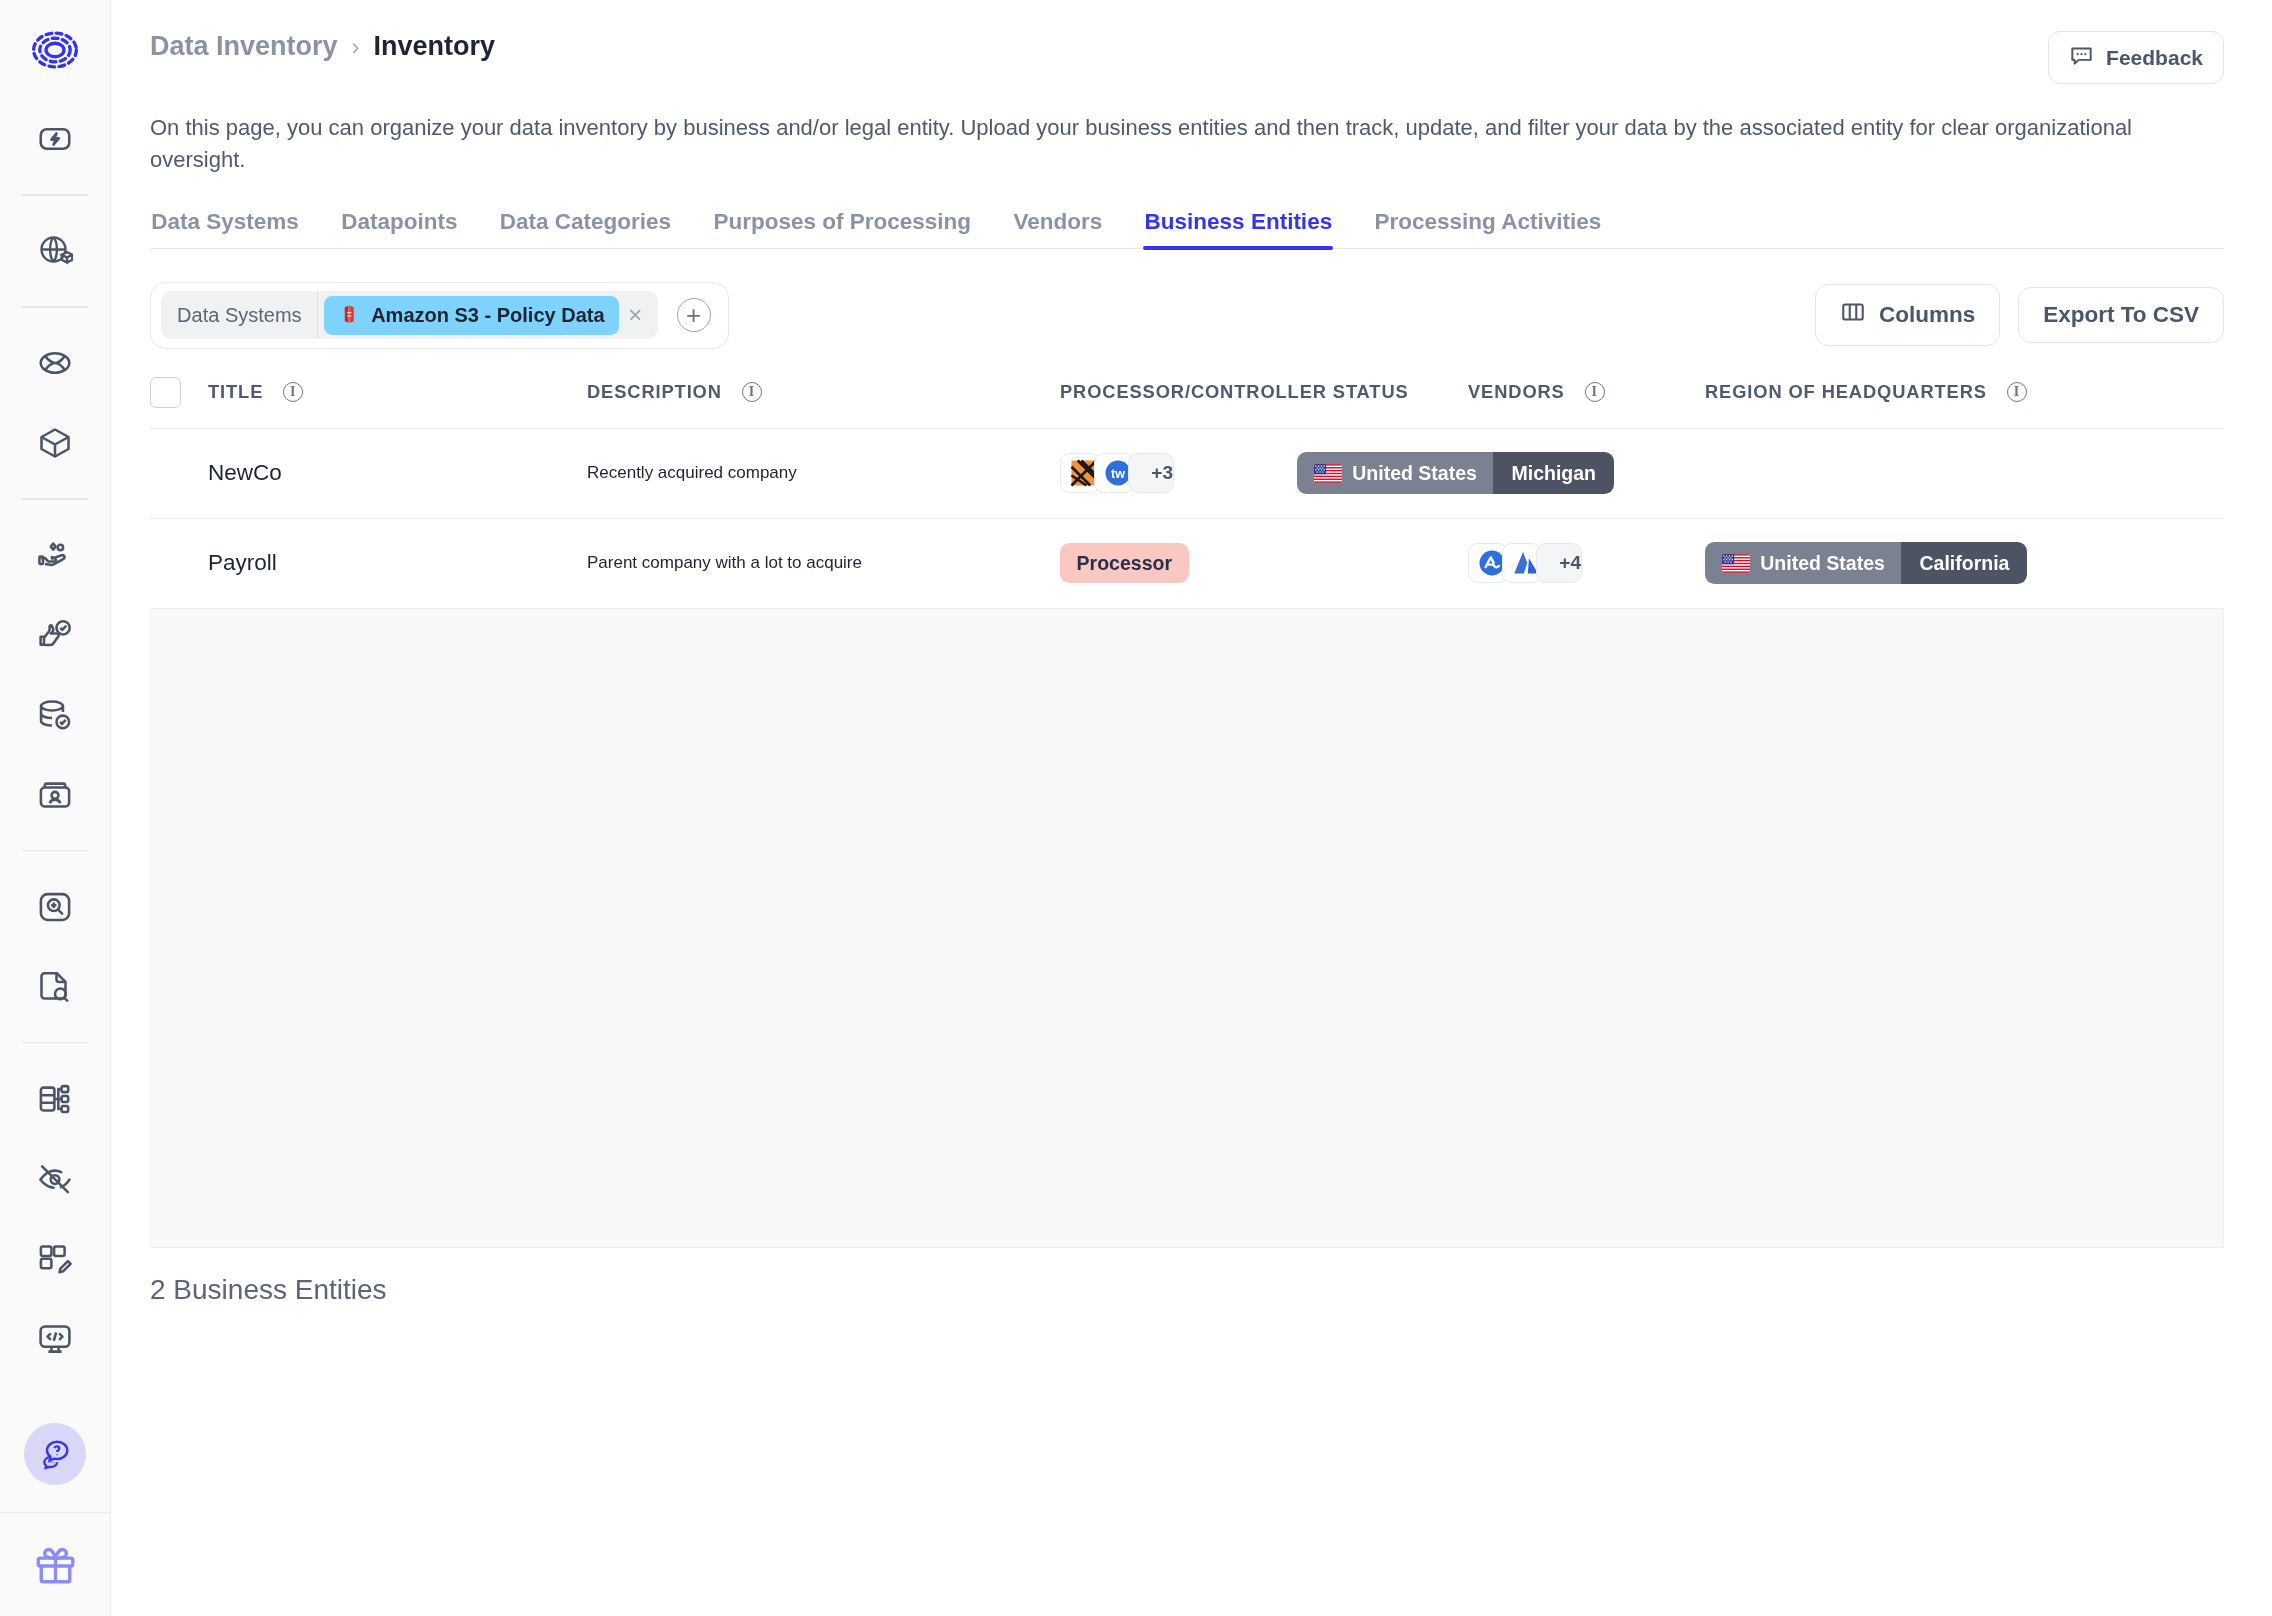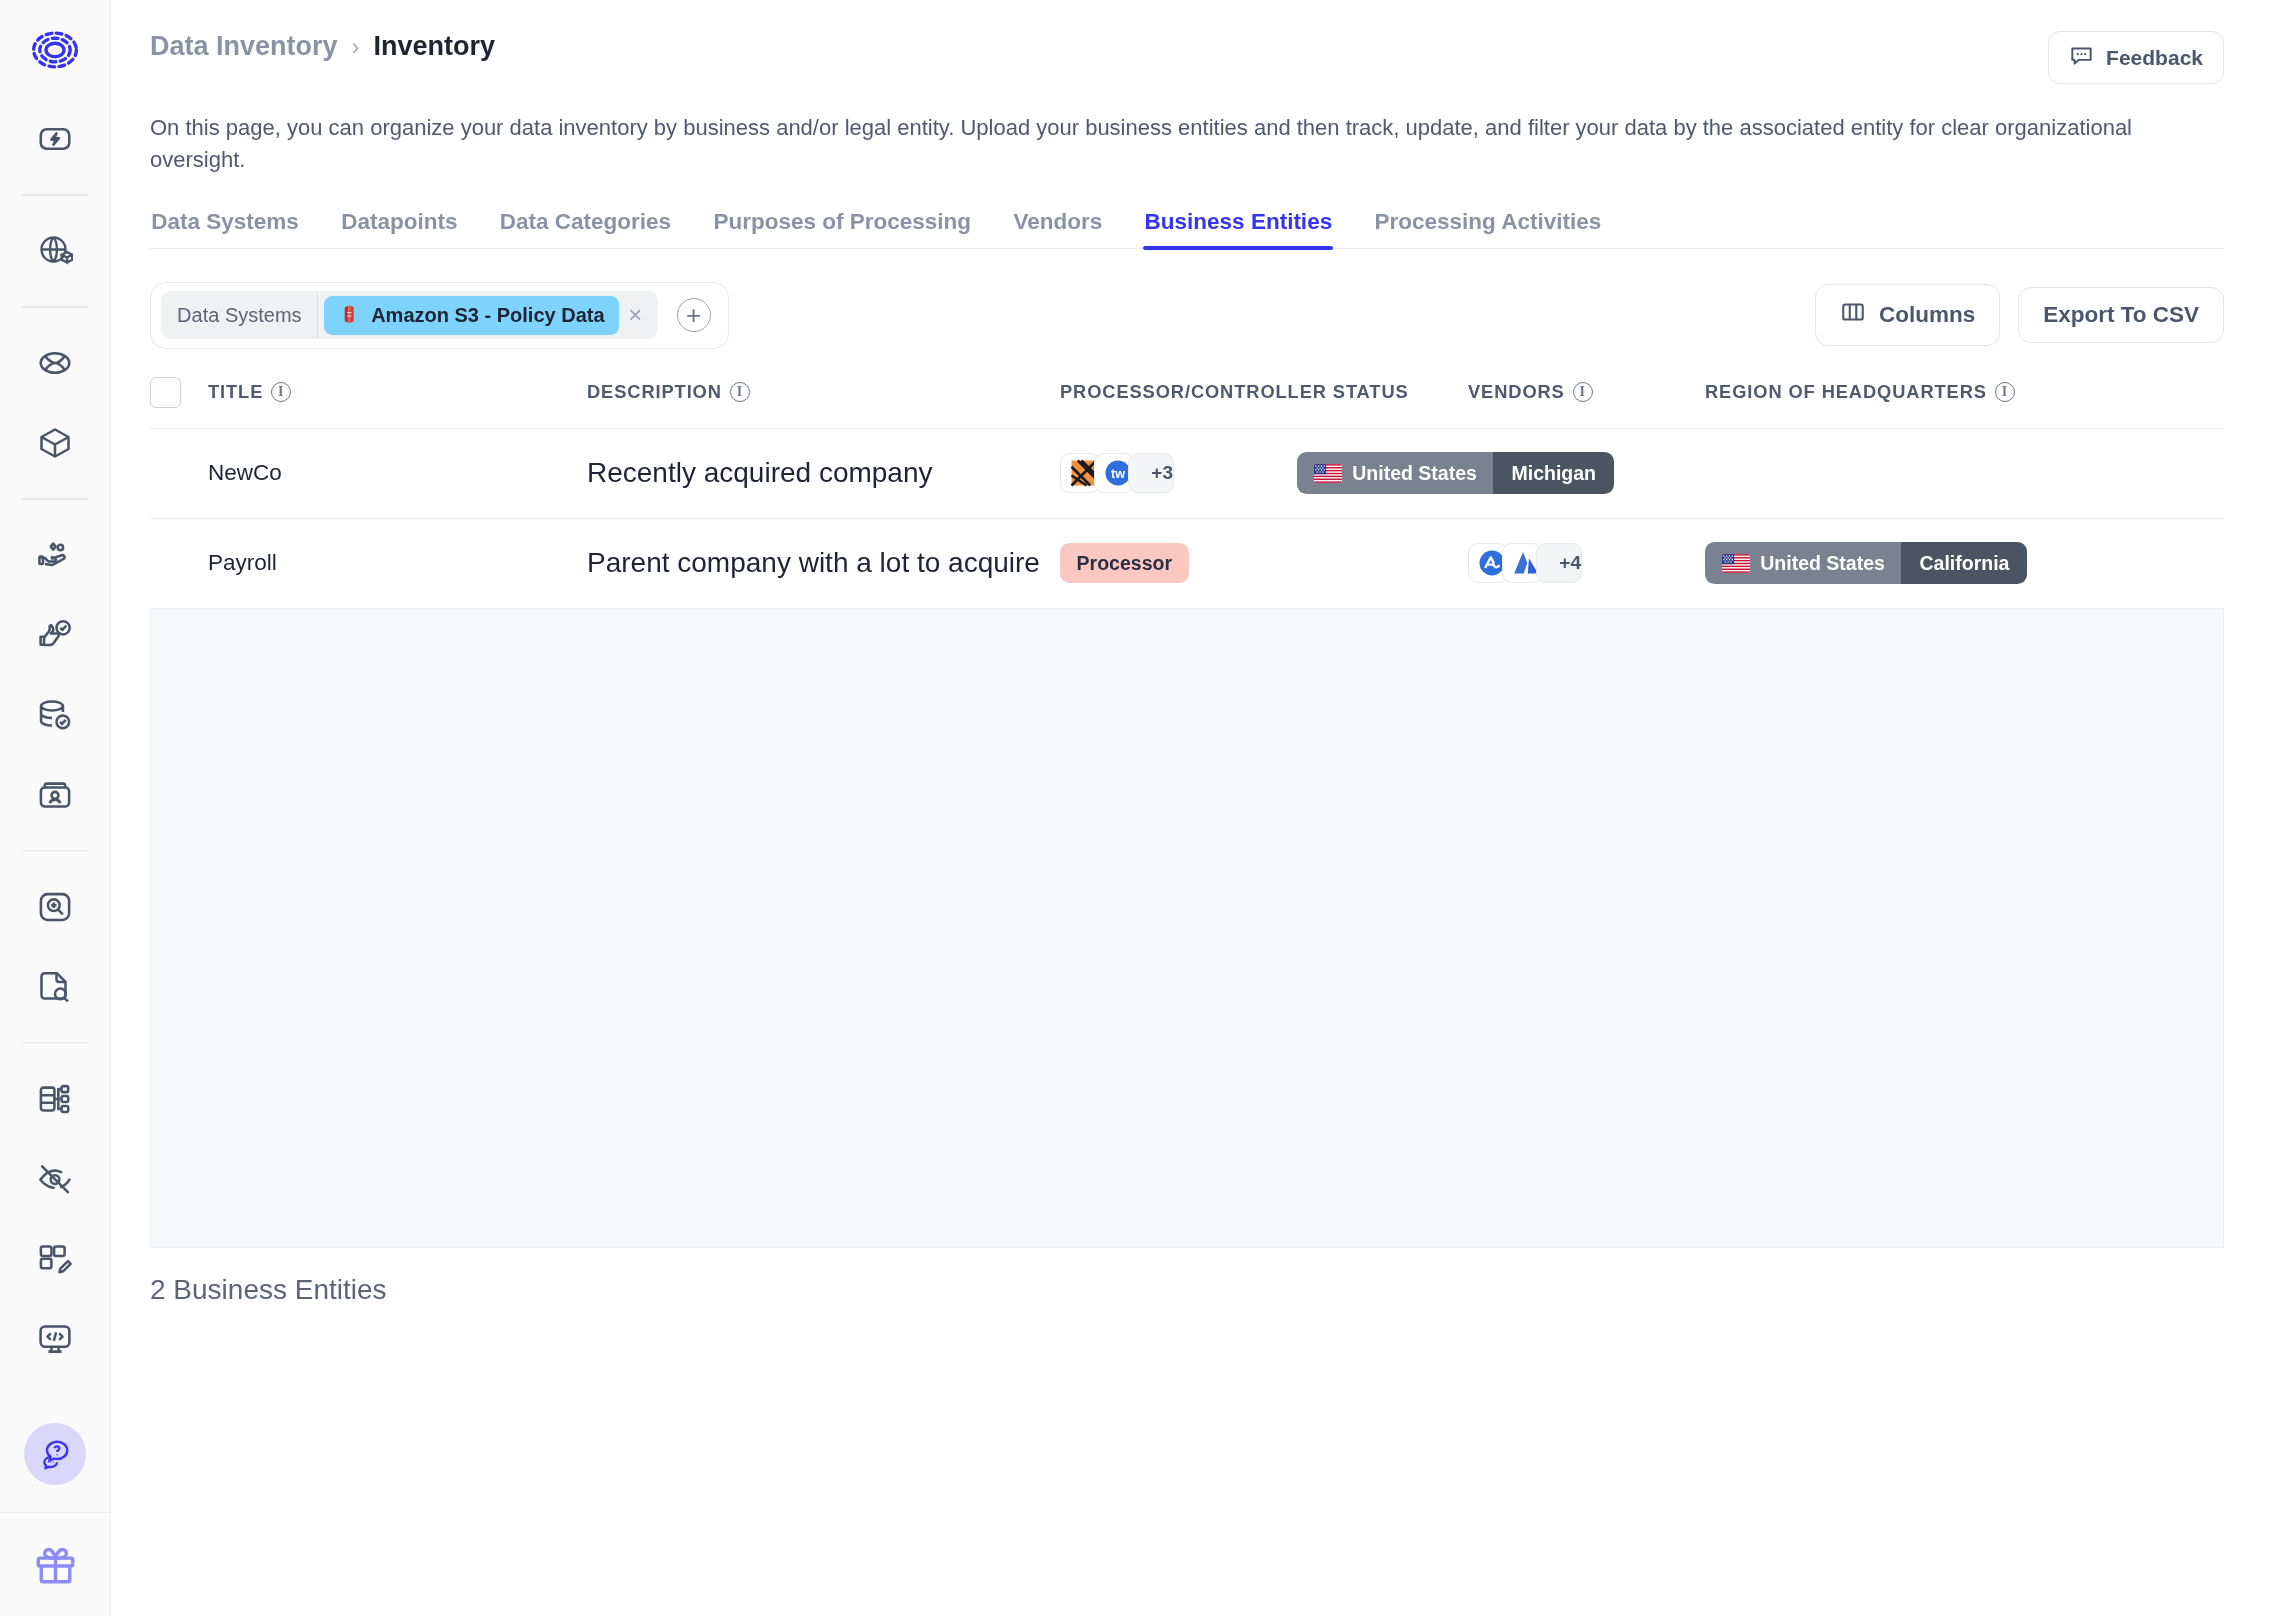--- a/index.html
+++ b/index.html
@@ -134,21 +134,21 @@
   
   .table-wrap { margin: 28px 49px 0 39px; }
   .thead {
     display: flex; align-items: center;
     border-bottom: 1.8px solid #e5e7eb;
     padding: 0 0 20px 0;
   }
   .th {
     font-size: 18.3px; font-weight: 700; letter-spacing: 0.9px;
     color: #4f5a6e; text-transform: uppercase;
-    display: flex; align-items: center; gap: 8px;
+    display: flex; align-items: center; gap: 20px;
   }
   .info-i {
     width: 20px; height: 20px; border: 1.8px solid #6d7687; border-radius: 50%;
     display: inline-flex; align-items: center; justify-content: center;
     font-size: 14px; font-weight: 700; color: #6d7687;
     font-family: "Liberation Serif", serif; line-height: 1;
   }
   .col-check { width: 58px; flex: 0 0 58px; display: flex; align-items: center; }
   .checkbox {
     width: 31px; height: 31px; border: 1.8px solid #ccd1d9; border-radius: 6px; background: #fff;
@@ -159,21 +159,21 @@
   .col-vend  { width: 237px; flex: 0 0 237px; }
   .col-region{ flex: 1 1 auto; }
 
   .tbody { }
   .trow {
     display: flex; align-items: center;
     border-bottom: 1.8px solid #eceef1;
     height: 90px;
   }
   .cell-text { font-size: 22.5px; color: #1d2433; }
-  .cell-desc { font-size: 28px; color: #1d2433; }
+  .cell-desc { font-size: 17px; color: #1d2433; }
 
   .badge {
     display: inline-block; border-radius: 9.5px;
     padding: 8.3px 16.6px; font-size: 19.5px; font-weight: 700;
     white-space: nowrap;
   }
   .badge.controller { background: #8b3dfb; color: #ffffff; }
   .badge.processor  { background: #fac8c1; color: #2a2f45; }
 
   .vendor-stack { display: flex; align-items: center; }

